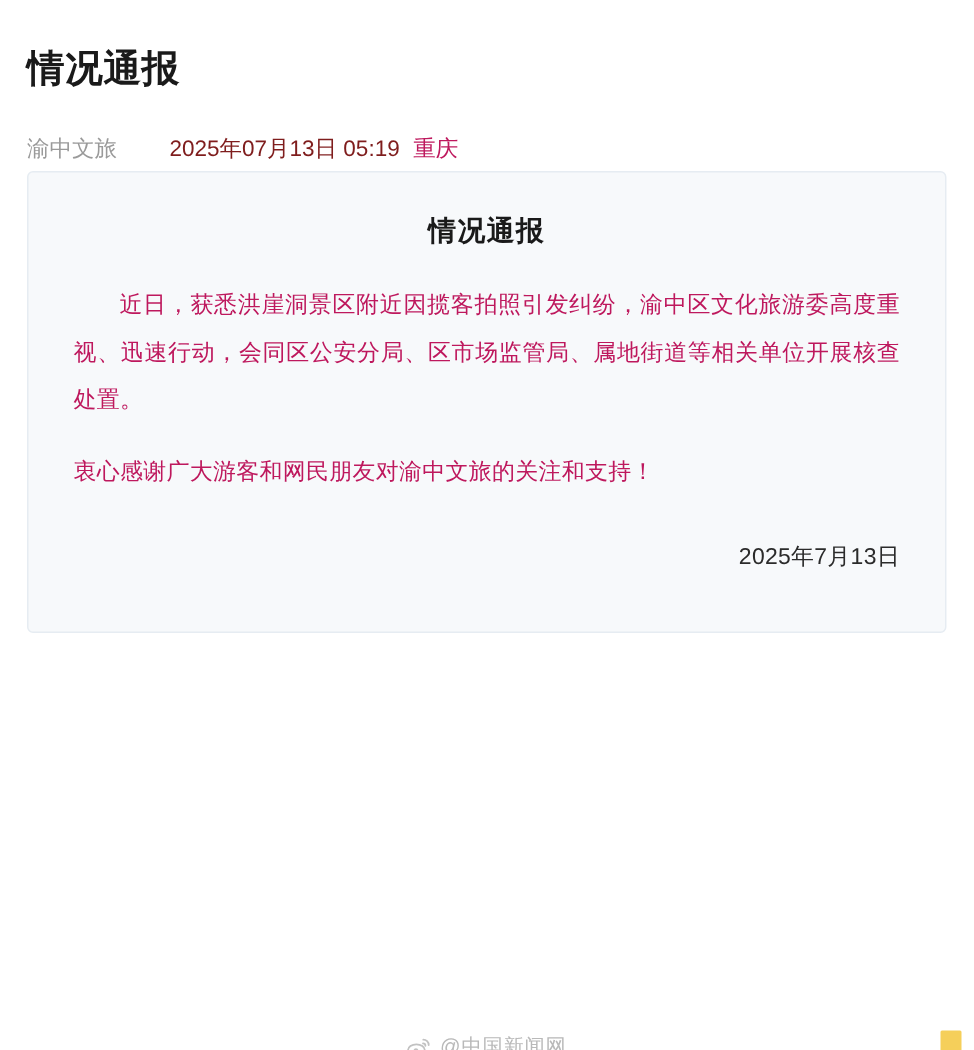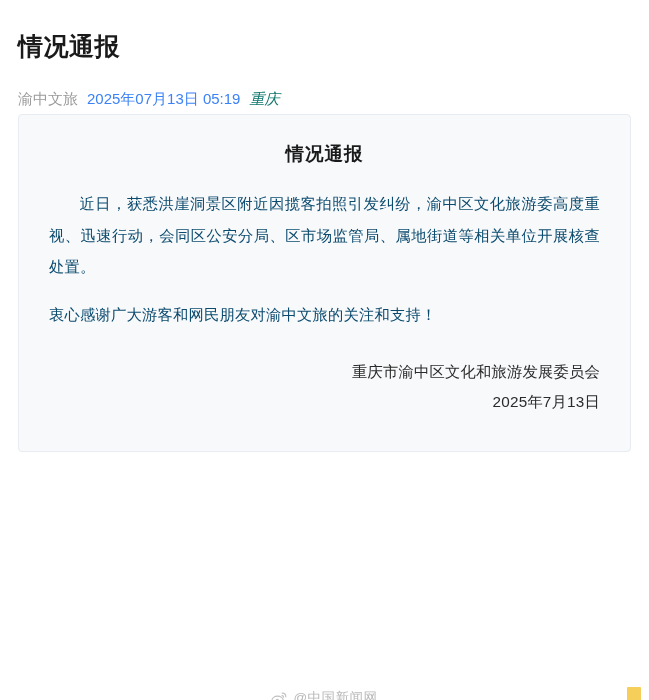--- a/index.html
+++ b/index.html
@@ -36,22 +36,22 @@
   .meta {
     padding: 12px 18px 0 18px;
     font-size: 15px;
     color: #9a9a9a;
     display: flex;
     align-items: flex-end;
     gap: 9px;
     white-space: nowrap;
   }
   .meta .source { color: #9a9a9a; }
-  .meta .date { color: #3b82f6; }
-  .meta .place { color: #0f766e; font-style: italic; }
+  .meta .date { color: #7f1d1d; margin-left: 26px; }
+  .meta .place { color: #be185d; }
 
   .card {
     position: absolute;
     left: 18px;
     top: 97px;
     width: 613px;
     background: #f7f9fb;
     border: 1px solid #e6ecf2;
     border-radius: 4px;
     padding: 26px 30px 34px 30px;
@@ -62,21 +62,21 @@
     font-size: 18.5px;
     font-weight: bold;
     color: #1a1a1a;
     letter-spacing: 1px;
     margin-bottom: 22px;
   }
 
   .para {
     font-size: 15.3px;
     line-height: 2.08;
-    color: #0c4a6e;
+    color: #be185d;
     text-align: justify;
     margin: 0 0 16px 0;
     letter-spacing: 0.2px;
   }
   .para.indent { text-indent: 2em; }
   .para:last-of-type { margin-bottom: 0; }
 
   .sign {
     margin-top: 26px;
     font-size: 15.3px;
@@ -132,21 +132,20 @@
     <span class="place">重庆</span>
   </div>
 
   <div class="card">
     <div class="card-title">情况通报</div>
 
     <p class="para indent">近日，获悉洪崖洞景区附近因揽客拍照引发纠纷，渝中区文化旅游委高度重视、迅速行动，会同区公安分局、区市场监管局、属地街道等相关单位开展核查处置。</p>
     <p class="para">衷心感谢广大游客和网民朋友对渝中文旅的关注和支持！</p>
 
     <div class="sign">
-      <div>重庆市渝中区文化和旅游发展委员会</div>
       <div>2025年7月13日</div>
     </div>
   </div>
 
   <div class="corner-mark"></div>
 
   <div class="footer-watermark">
     <span class="wb-icon">
       <svg viewBox="0 0 16 16" width="16" height="16" aria-hidden="true">
         <ellipse cx="6.6" cy="10.2" rx="5.6" ry="4.0" fill="none" stroke="#c2c2c2" stroke-width="1.2"></ellipse>

